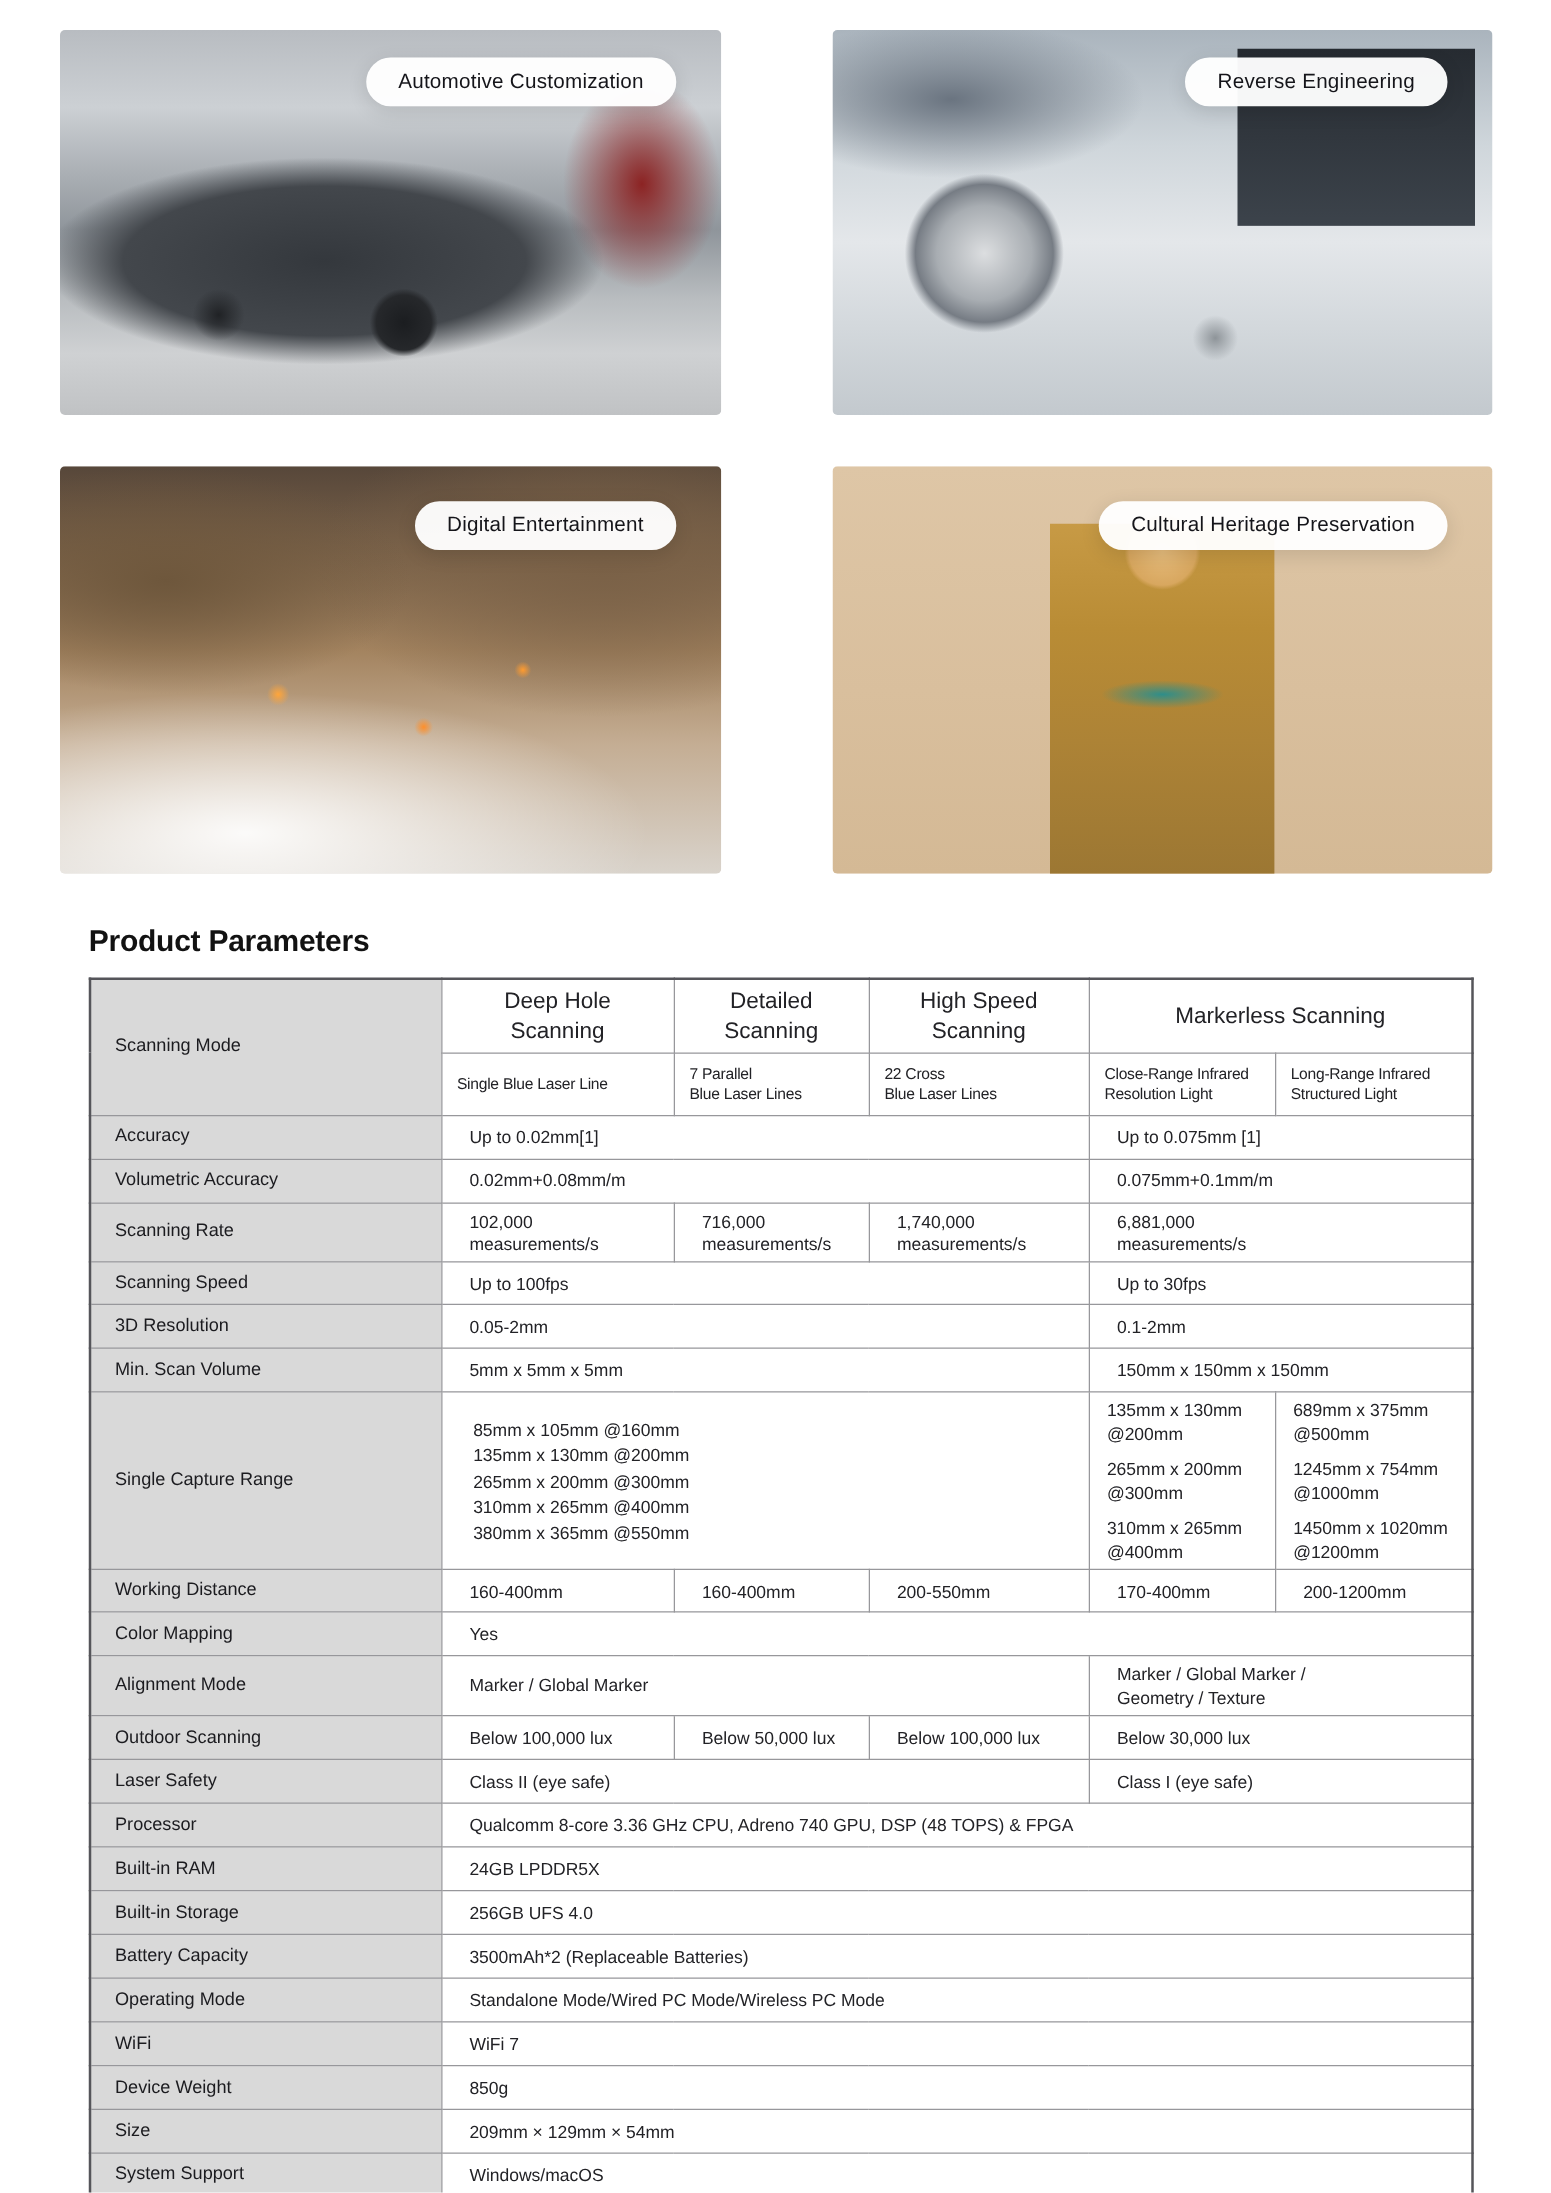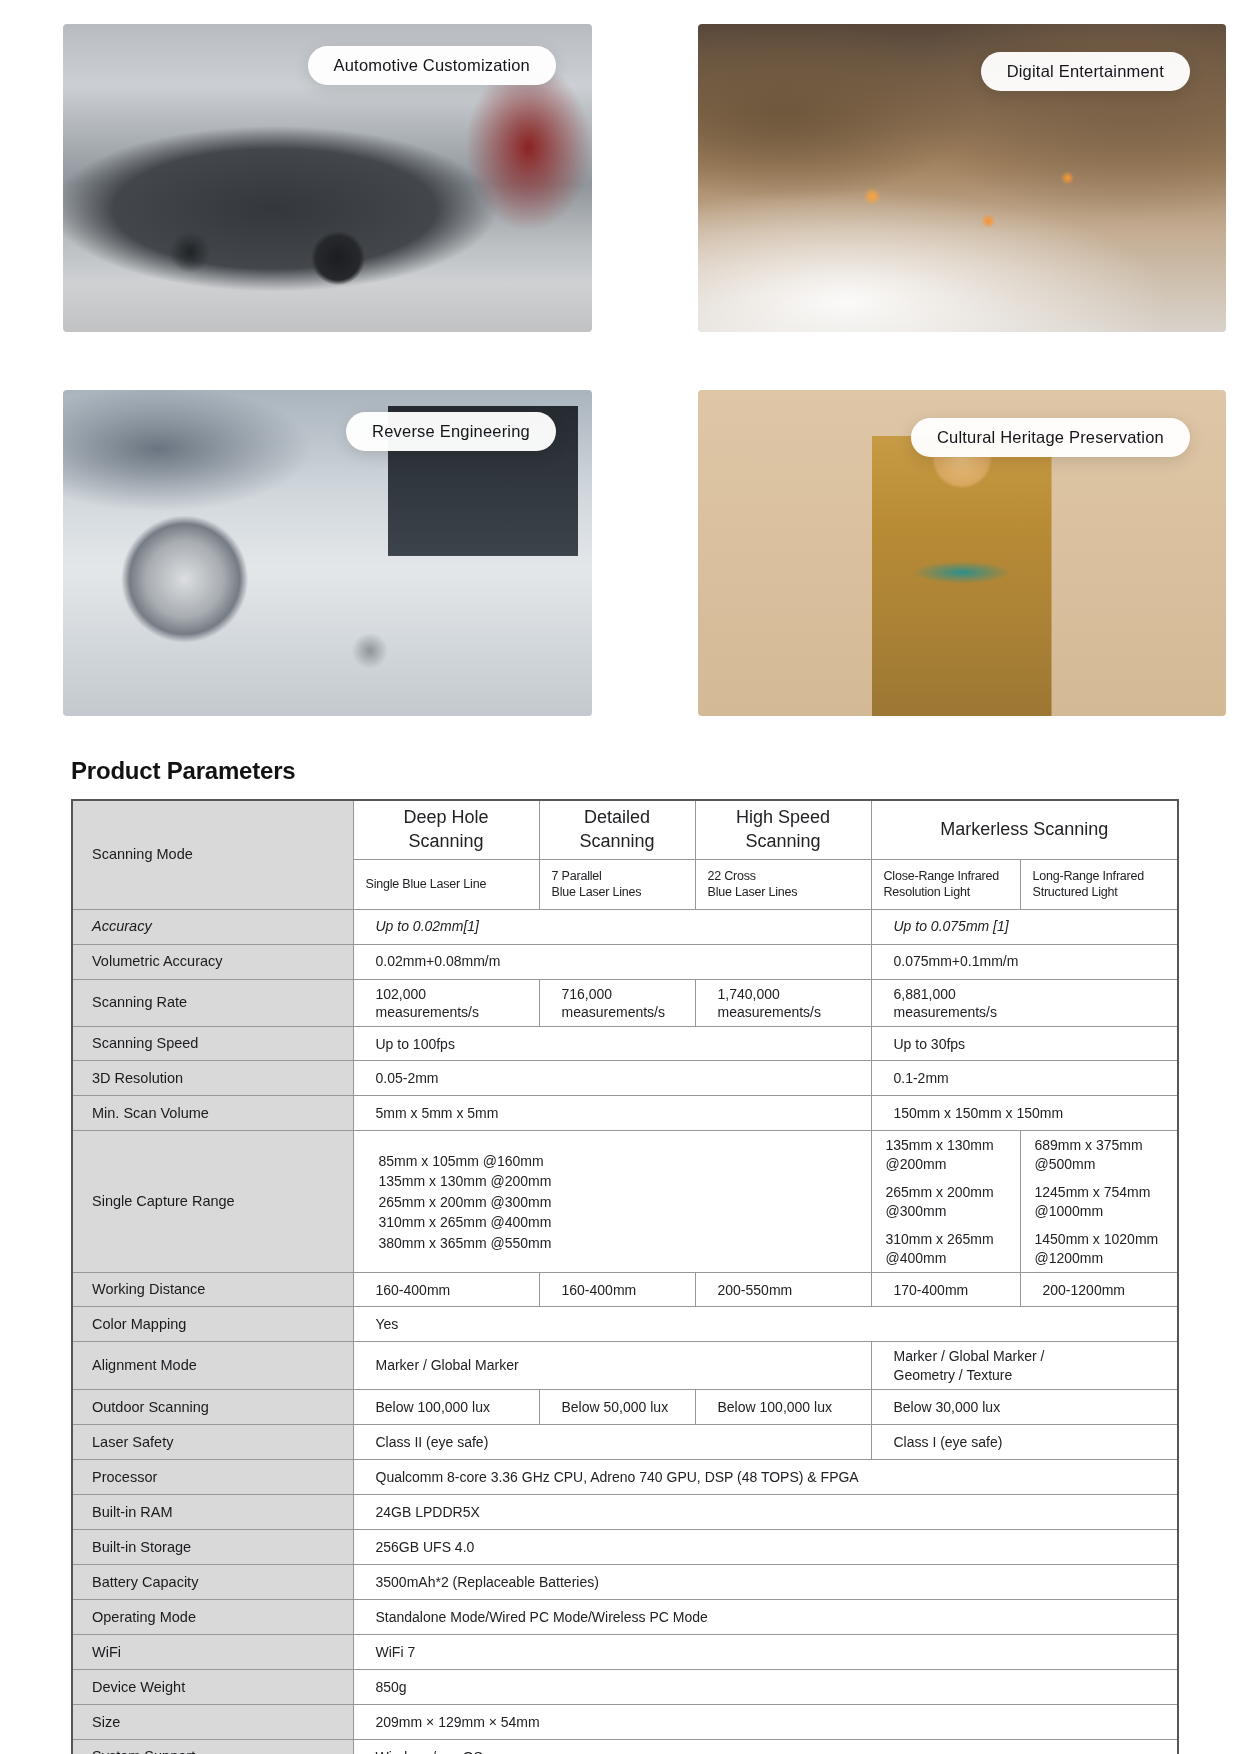--- a/index.html
+++ b/index.html
@@ -1,19 +1,19 @@
 <!DOCTYPE html>
 <html><head>
 <meta charset="utf-8">
 <style>
   html,body{margin:0;padding:0;background:#ffffff;}
   body{width:1241px;height:1754px;overflow:hidden;font-family:"Liberation Sans",sans-serif;color:#1c1c1c;position:relative;}
 
   
-  .gallery{display:grid;grid-template-columns:609px 608px;grid-template-rows:340px 358px;gap:26px;padding:8px 7px 0 23px;}
+  .gallery{display:grid;grid-template-columns:609px 608px;grid-template-rows:340px 358px;gap:9px;padding:8px 7px 0 8px;}
   .gallery-item{position:relative;overflow:hidden;border-radius:4px;}
   .photo{position:absolute;inset:0;}
   .photo-auto{background:
       radial-gradient(circle 40px at 52% 76%, #1b1d20 0%, #26282b 55%, rgba(38,40,43,0) 68%),
       radial-gradient(circle 32px at 24% 74%, #202225 0%, rgba(32,34,37,0) 65%),
       radial-gradient(ellipse 310px 115px at 40% 60%, #34383d 0%, #43474c 52%, rgba(67,71,76,0) 72%),
       radial-gradient(ellipse 90px 120px at 88% 40%, #8c2323 0%, rgba(140,35,35,0) 70%),
       linear-gradient(180deg,#b8bcc1 0%,#ccd0d4 20%,#a9aeb3 38%,#8f959b 52%,#b9bdc0 70%,#cfd1d3 84%,#c0c2c4 100%);}
   .photo-lab{background:
       linear-gradient(180deg,#262b31 0%,#3c434b 100%) no-repeat right 4% top 9% / 36% 46%,
@@ -64,27 +64,27 @@
 </head>
 <body>
 
 <div class="page">
 
   <section class="gallery">
     <figure class="gallery-item row1">
       <div class="photo photo-auto"></div>
       <figcaption class="pill"><span>Automotive Customization</span></figcaption>
     </figure>
+    <figure class="gallery-item row1">
+      <div class="photo photo-lab"></div>
+      <figcaption class="pill"><span>Reverse Engineering</span></figcaption>
+    </figure>
     <figure class="gallery-item row2">
       <div class="photo photo-temple"></div>
       <figcaption class="pill"><span>Digital Entertainment</span></figcaption>
-    </figure>
-    <figure class="gallery-item row1">
-      <div class="photo photo-lab"></div>
-      <figcaption class="pill"><span>Reverse Engineering</span></figcaption>
     </figure>
     <figure class="gallery-item row2">
       <div class="photo photo-pharaoh"></div>
       <figcaption class="pill"><span>Cultural Heritage Preservation</span></figcaption>
     </figure>
   </section>
 
   <h2 class="section-title">Product Parameters</h2>
 
   <table>
@@ -110,21 +110,21 @@
 Blue Laser Lines</th>
           <th class="sub">22 Cross
 Blue Laser Lines</th>
           <th class="sub">Close-Range Infrared
 Resolution Light</th>
           <th class="sub">Long-Range Infrared
 Structured Light</th>
         </tr>
       </thead>
     <tbody id="spec-tbody">
-        <tr style="height: 35px; font-style: italic;">
+        <tr style="height: 35px;">
           <th class="lbl">Accuracy</th>
           <td colspan="3">Up to 0.02mm[1]</td>
           <td colspan="2">Up to 0.075mm [1]</td>
         </tr>
         <tr style="height: 35px;">
           <th class="lbl">Volumetric Accuracy</th>
           <td colspan="3">0.02mm+0.08mm/m</td>
           <td colspan="2">0.075mm+0.1mm/m</td>
         </tr>
         <tr style="height: 45px;">

